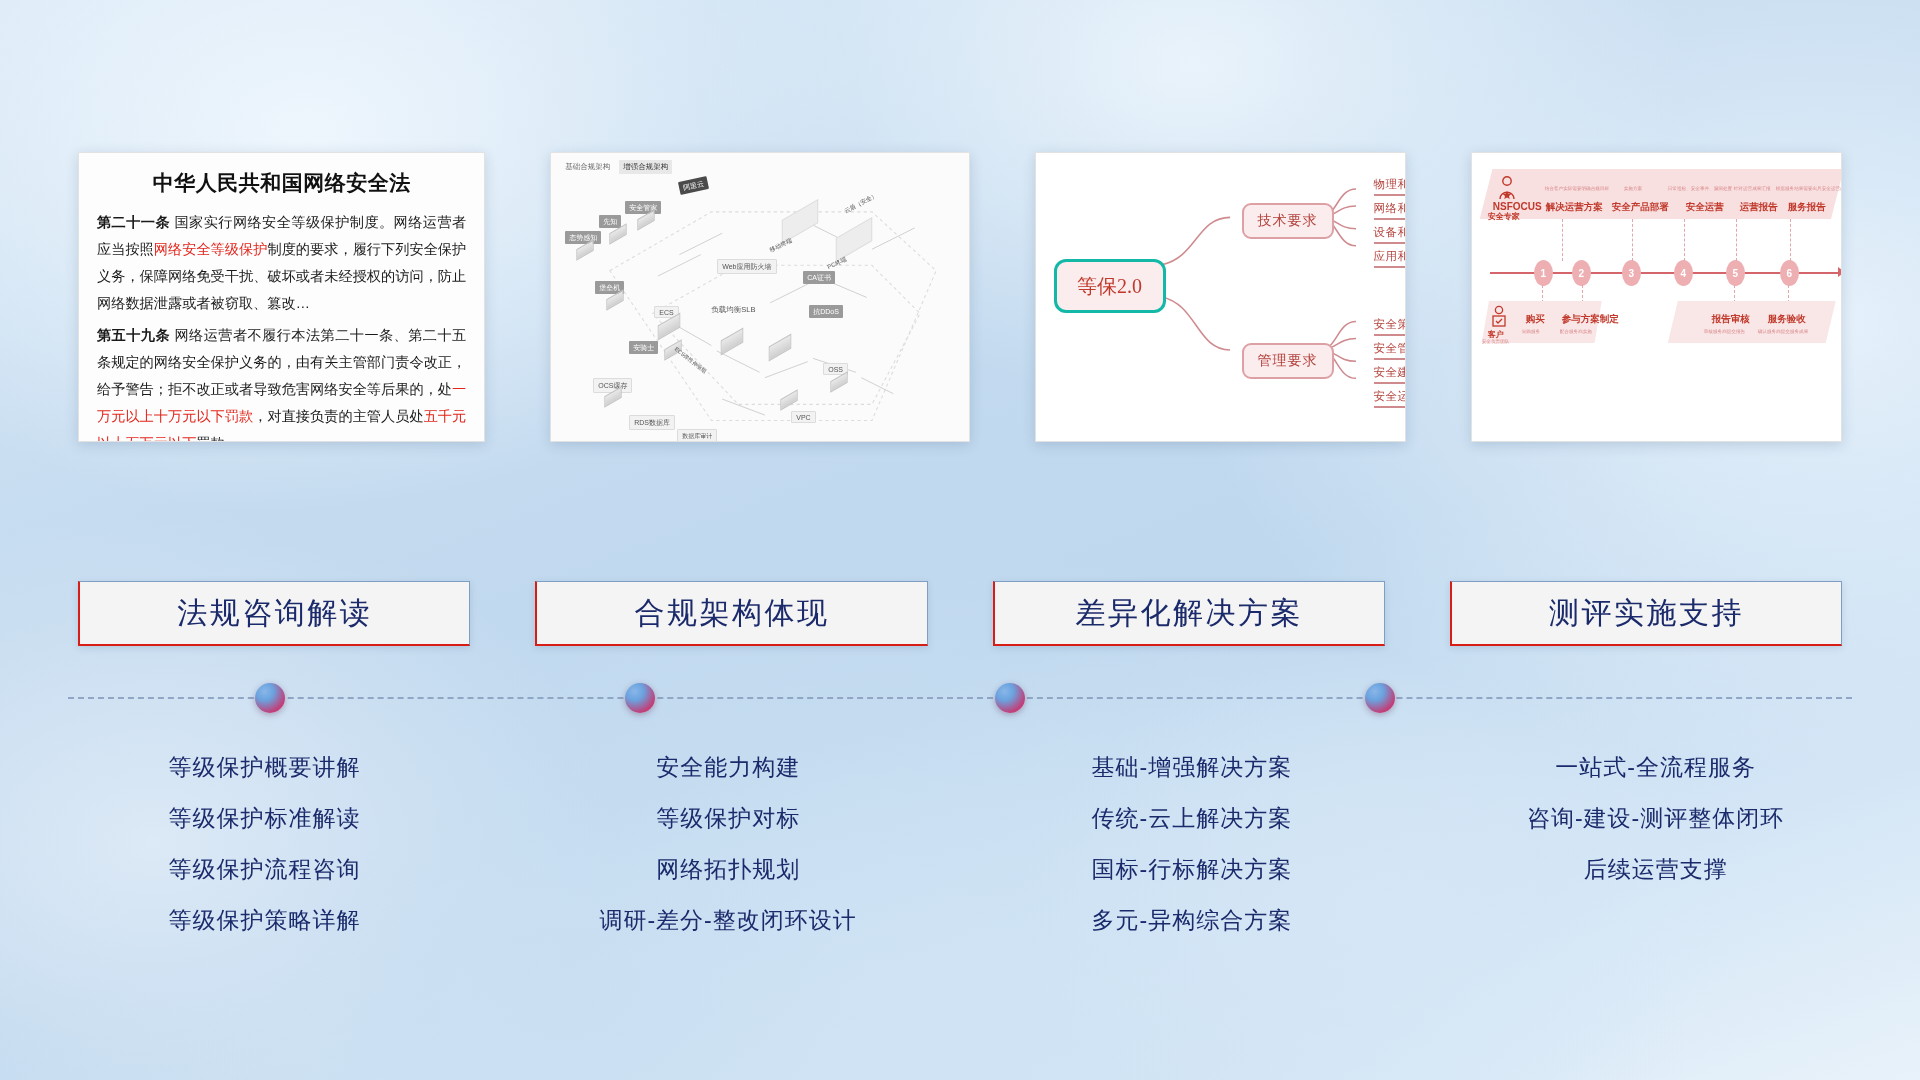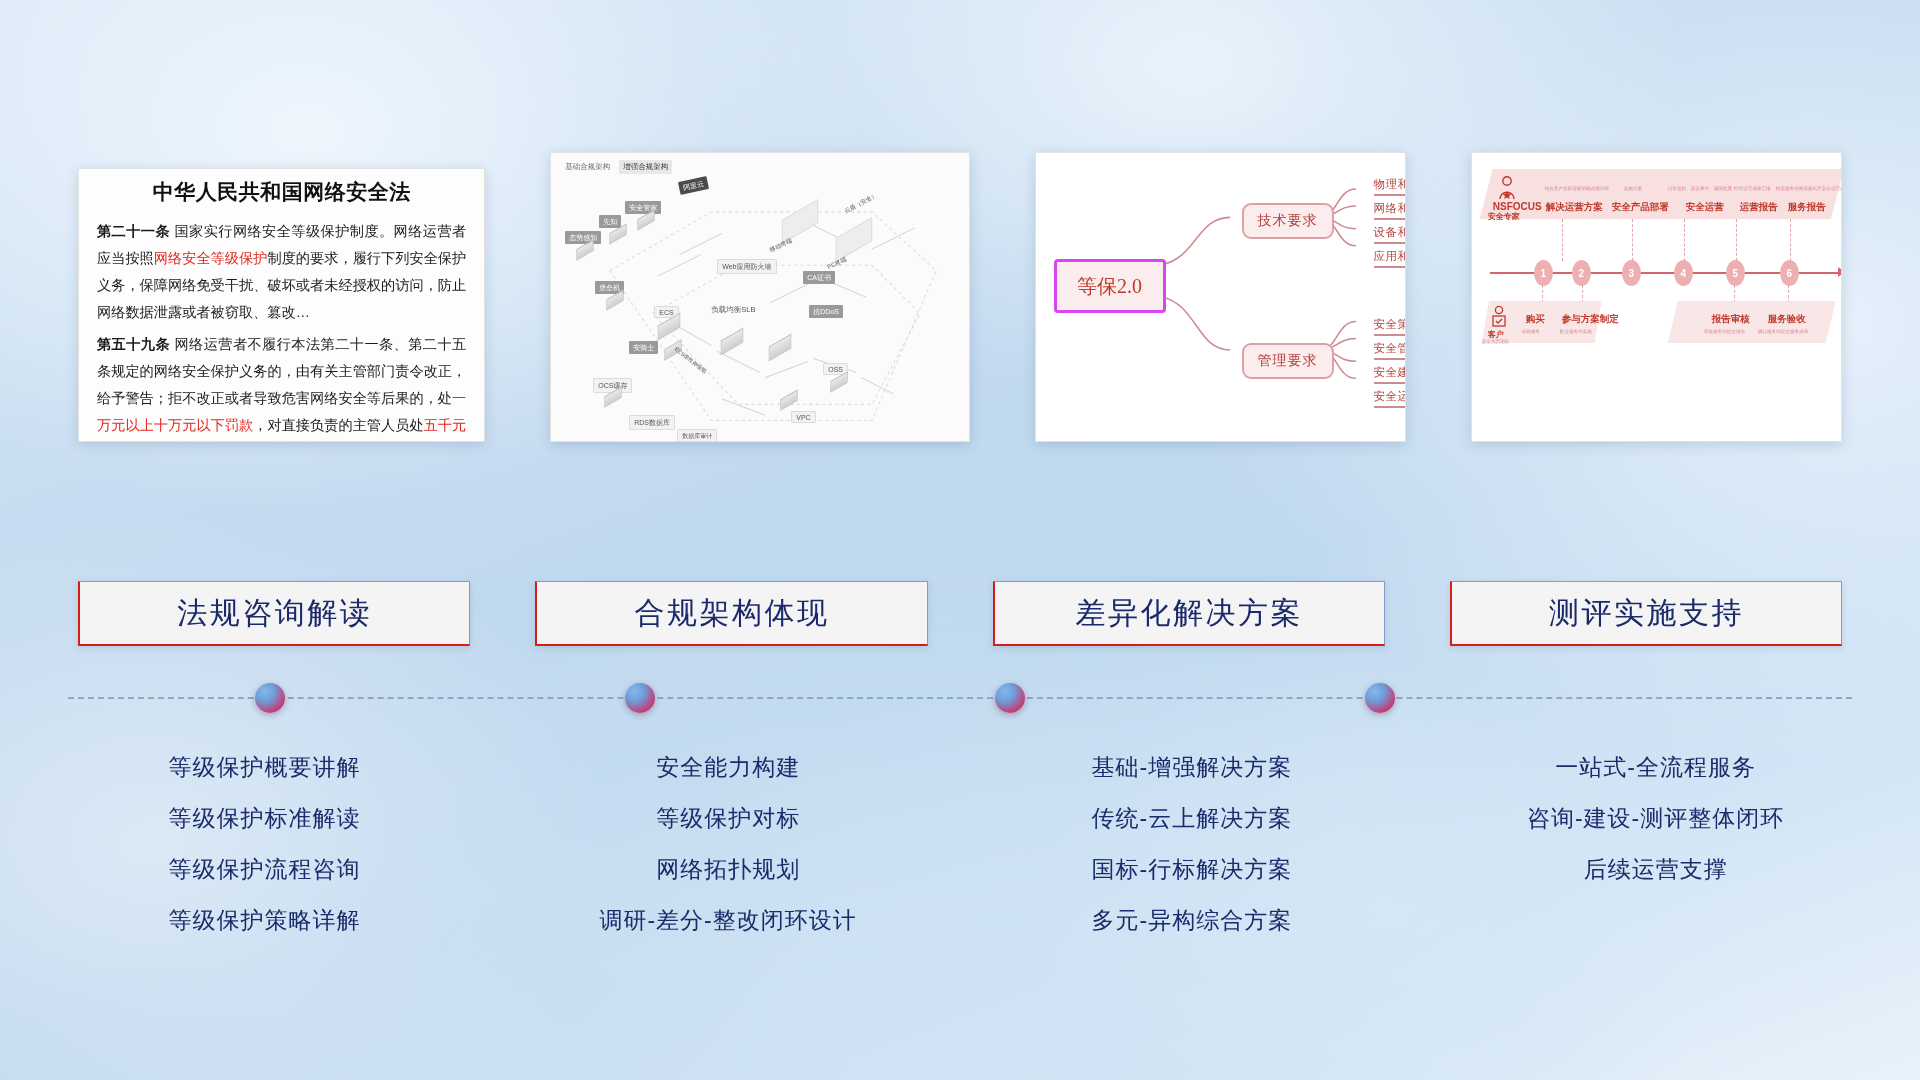--- a/index.html
+++ b/index.html
@@ -38,21 +38,21 @@
   .card {
     flex: 1 1 0;
     background: #fdfdfd;
     border: 1px solid #e2e2e2;
     box-shadow: 0 3px 12px rgba(40,70,110,.18);
     position: relative;
     overflow: hidden;
   }
 
   
-  .law { padding: 9px 18px 10px 18px; margin-top: 16px; }
+  .law { padding: 16px 18px 10px 18px; }
   .law-title {
     text-align: center;
     font-size: 21px; font-weight: bold; color: #111;
     letter-spacing: .5px;
     margin-bottom: 12px;
   }
   .law-p {
     font-size: 14.2px; line-height: 27px; color: #1a1a1a;
     text-align: justify;
     margin-bottom: 5px;
@@ -96,21 +96,21 @@
   }
   .lbl {
     position: absolute; font-size: 7.5px; color: #555; white-space: nowrap;
   }
 
   
   .mind { background: #fff; }
   .mm-center {
     position: absolute; left: 18px; top: 106px;
     width: 112px; height: 54px;
-    border: 3px solid #d946ef; border-radius: 4px;
+    border: 3px solid #14b8a6; border-radius: 12px;
     background: #fbeced;
     display: flex; align-items: center; justify-content: center;
     color: #c0392b; font-size: 20px; font-family: "Liberation Serif", serif;
   }
   .mm-node {
     position: absolute;
     width: 92px; height: 36px;
     border: 2px solid #dda0a4; border-radius: 9px;
     background: #fbeced;
     display: flex; align-items: center; justify-content: center;

